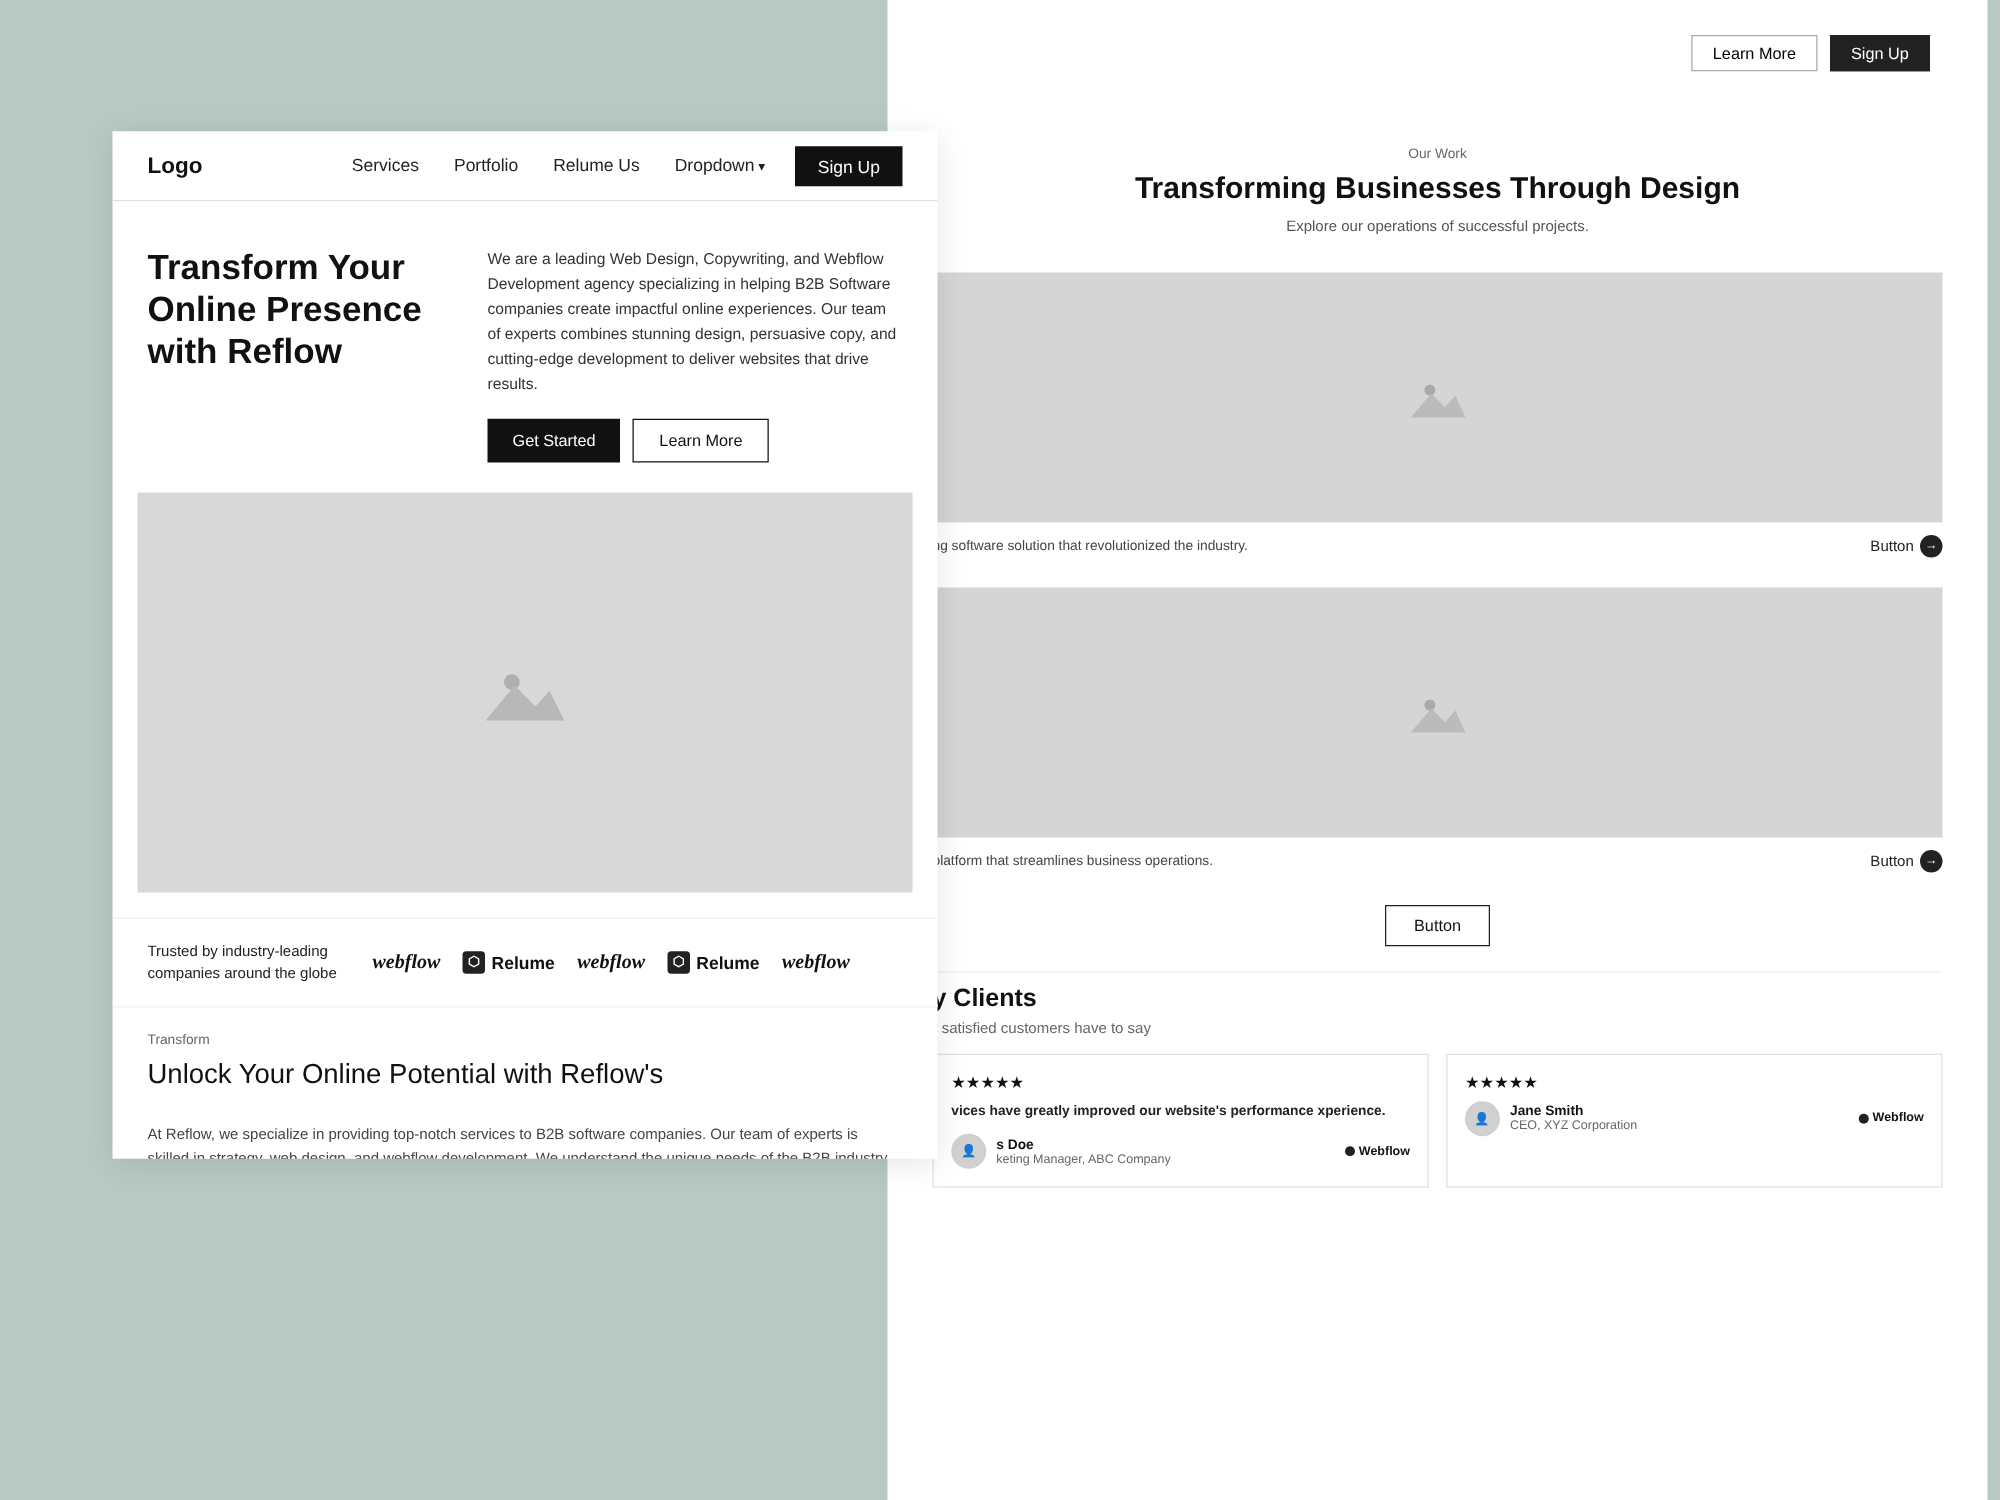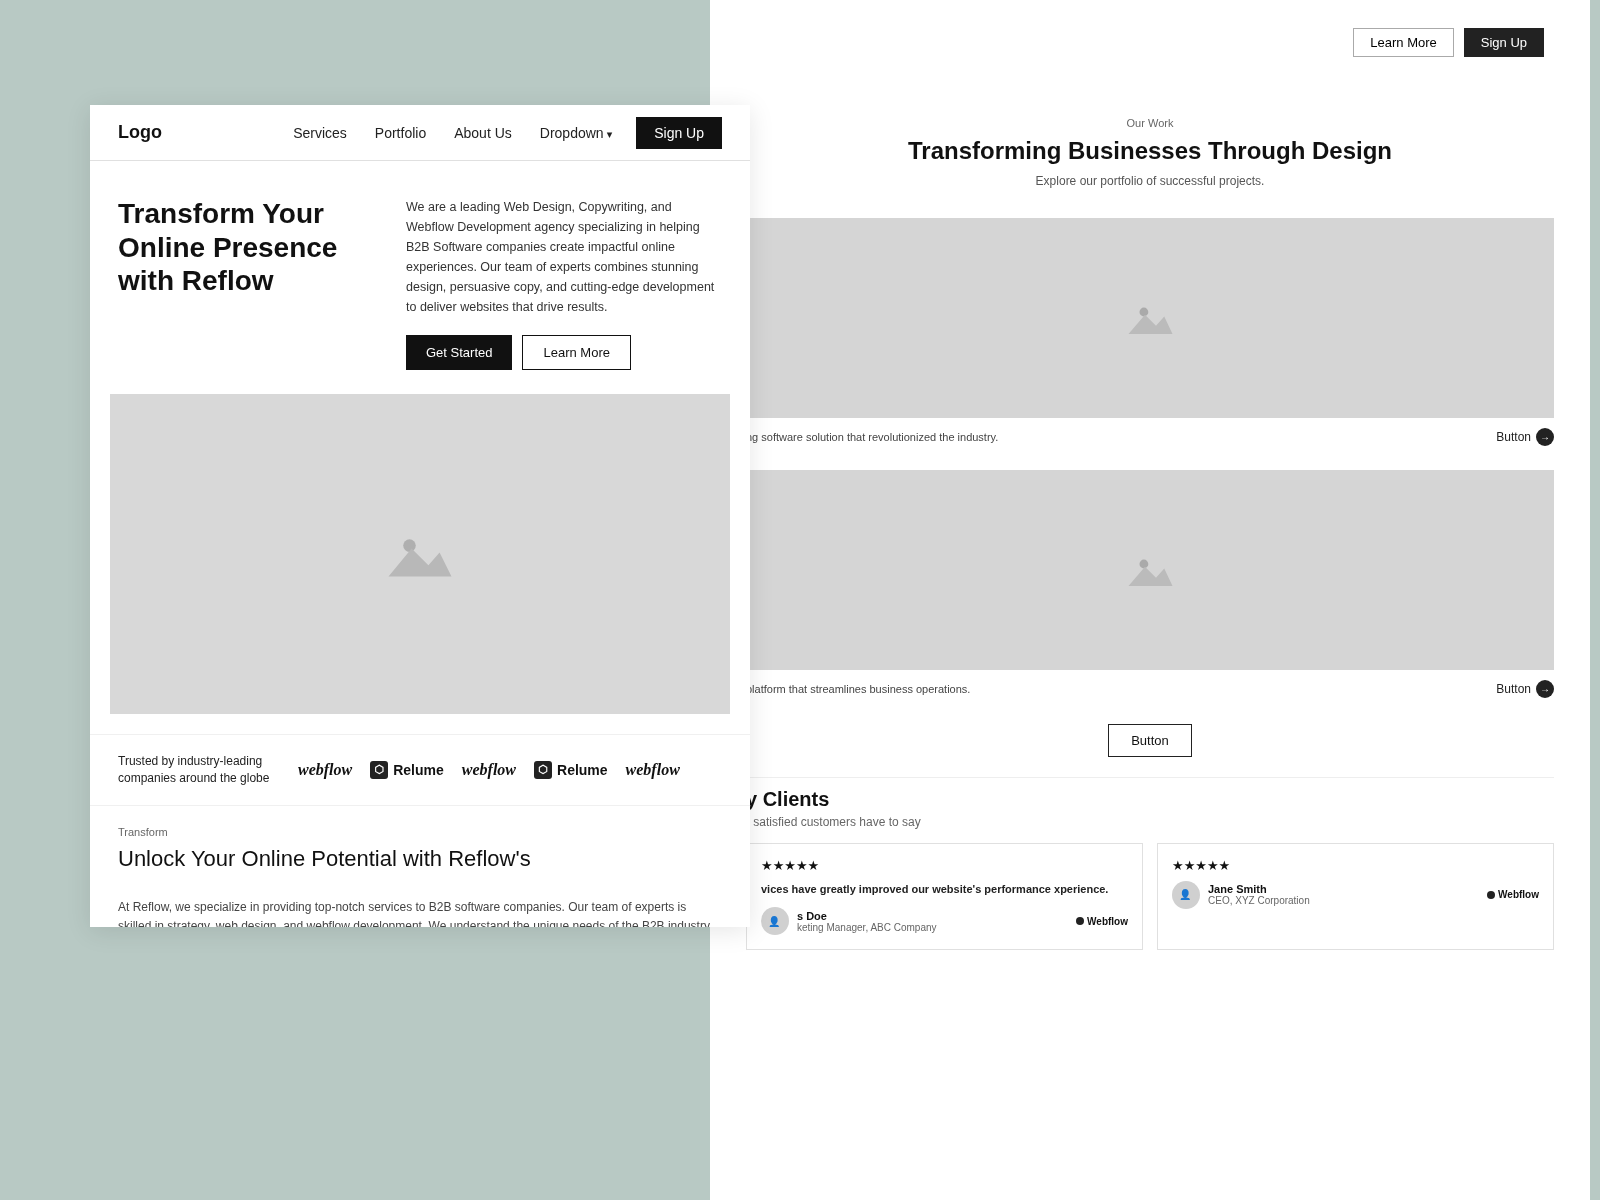--- a/index.html
+++ b/index.html
@@ -72,21 +72,21 @@
       padding: 8px 18px;
       font-size: 14px;
       cursor: pointer;
       font-weight: 500;
     }
 
     
     .hero {
       display: flex;
       padding: 36px 28px 24px;
-      gap: 28px;
+      gap: 12px;
     }
     .hero-title {
       font-size: 28px;
       font-weight: 800;
       line-height: 1.2;
       color: #111;
       flex: 0 0 260px;
     }
     .hero-right {
       flex: 1;
@@ -411,21 +411,21 @@
   <div class="bg-content">
 
     <div class="bg-topnav">
       <button>Learn More</button>
       <button class="signup">Sign Up</button>
     </div>
 
     <div class="our-work">
       <div class="our-work-label">Our Work</div>
       <div class="our-work-title">Transforming Businesses Through Design</div>
-      <div class="our-work-desc">Explore our portfolio of successful projects.</div>
+      <div class="our-work-desc">Explore our operations of successful projects.</div>
     </div>
 
     <div class="portfolio-item">
       <svg viewBox="0 0 100 80">
         <rect x="0" y="0" width="100" height="80" fill="#d5d5d5"></rect>
         <circle cx="38" cy="30" r="8" fill="#aaa"></circle>
         <polygon points="10,70 40,35 60,55 75,38 90,70" fill="#bbb"></polygon>
       </svg>
     </div>
     <div class="portfolio-caption">
@@ -501,21 +501,21 @@
   <nav class="nav">
     <div class="nav-logo">Logo</div>
     <ul class="nav-links">
       <li>
         <a href="#">Services</a>
       </li>
       <li>
         <a href="#">Portfolio</a>
       </li>
       <li>
-        <a href="#">About Us</a>
+        <a href="#">Relume Us</a>
       </li>
       <li class="dropdown">
         <a href="#">Dropdown</a>
       </li>
     </ul>
     <button class="nav-signup">Sign Up</button>
   </nav>
 
   <div class="hero">
     <h1 class="hero-title">Transform Your Online Presence with Reflow</h1>

